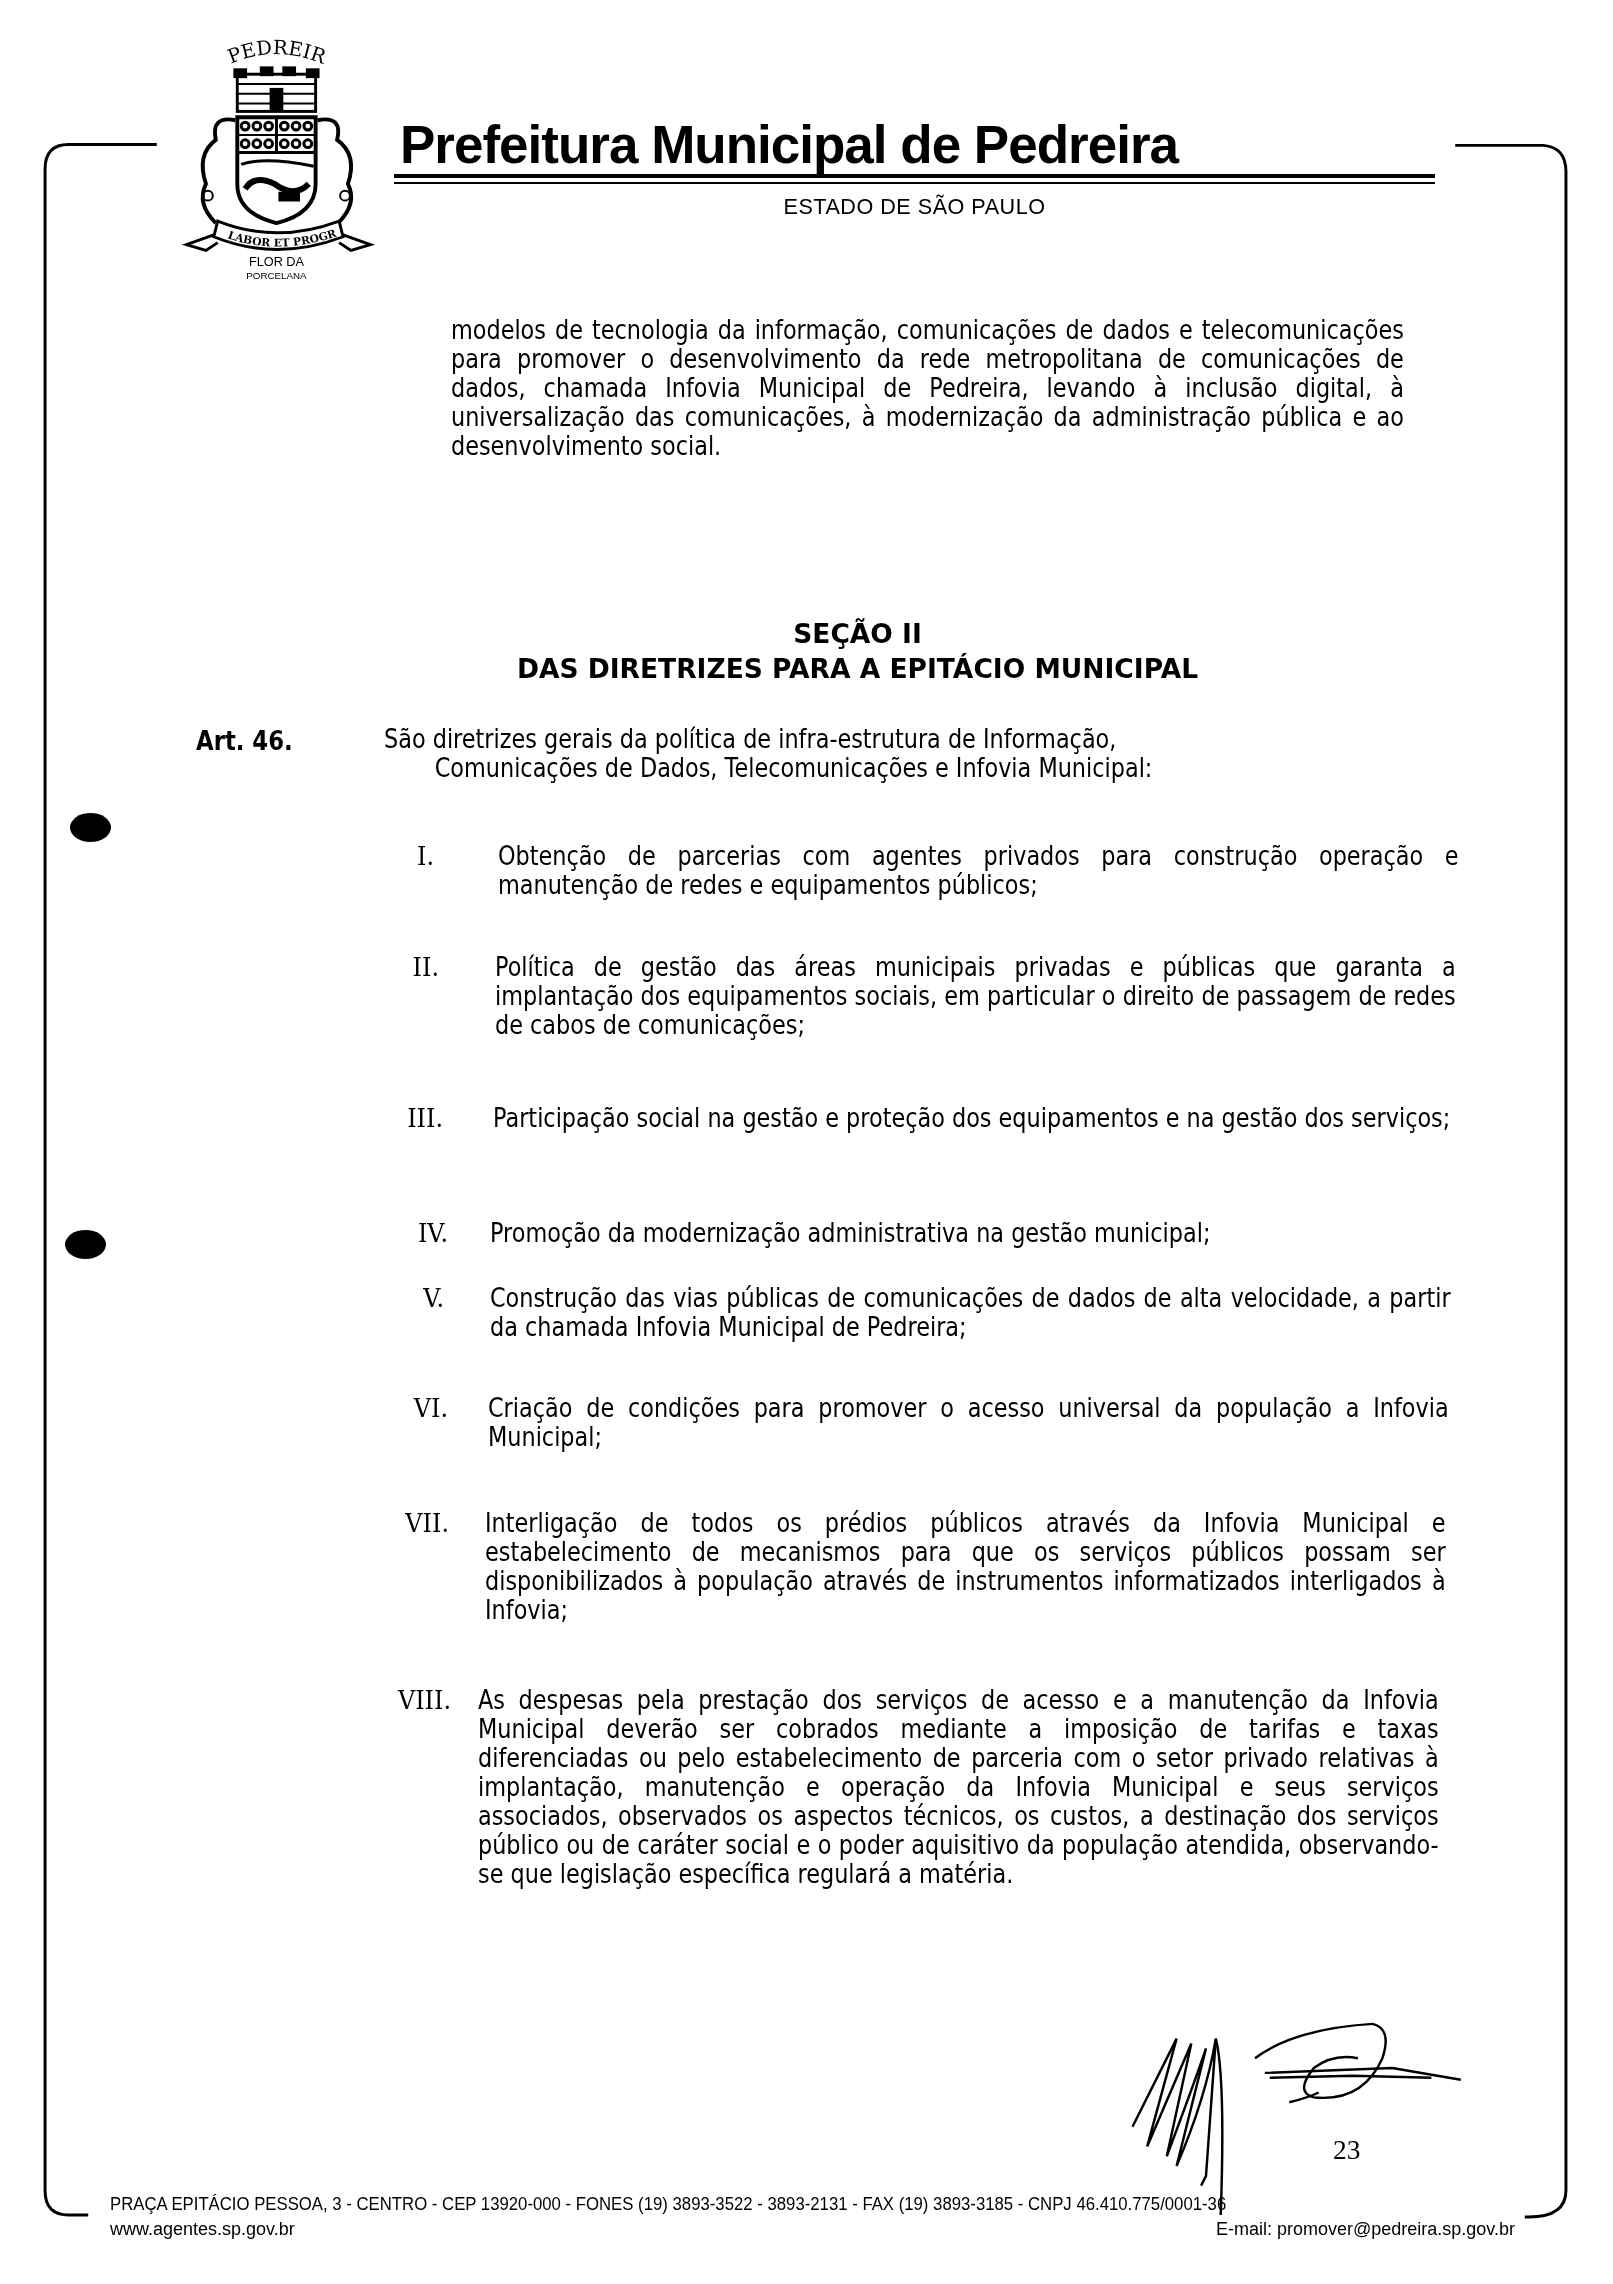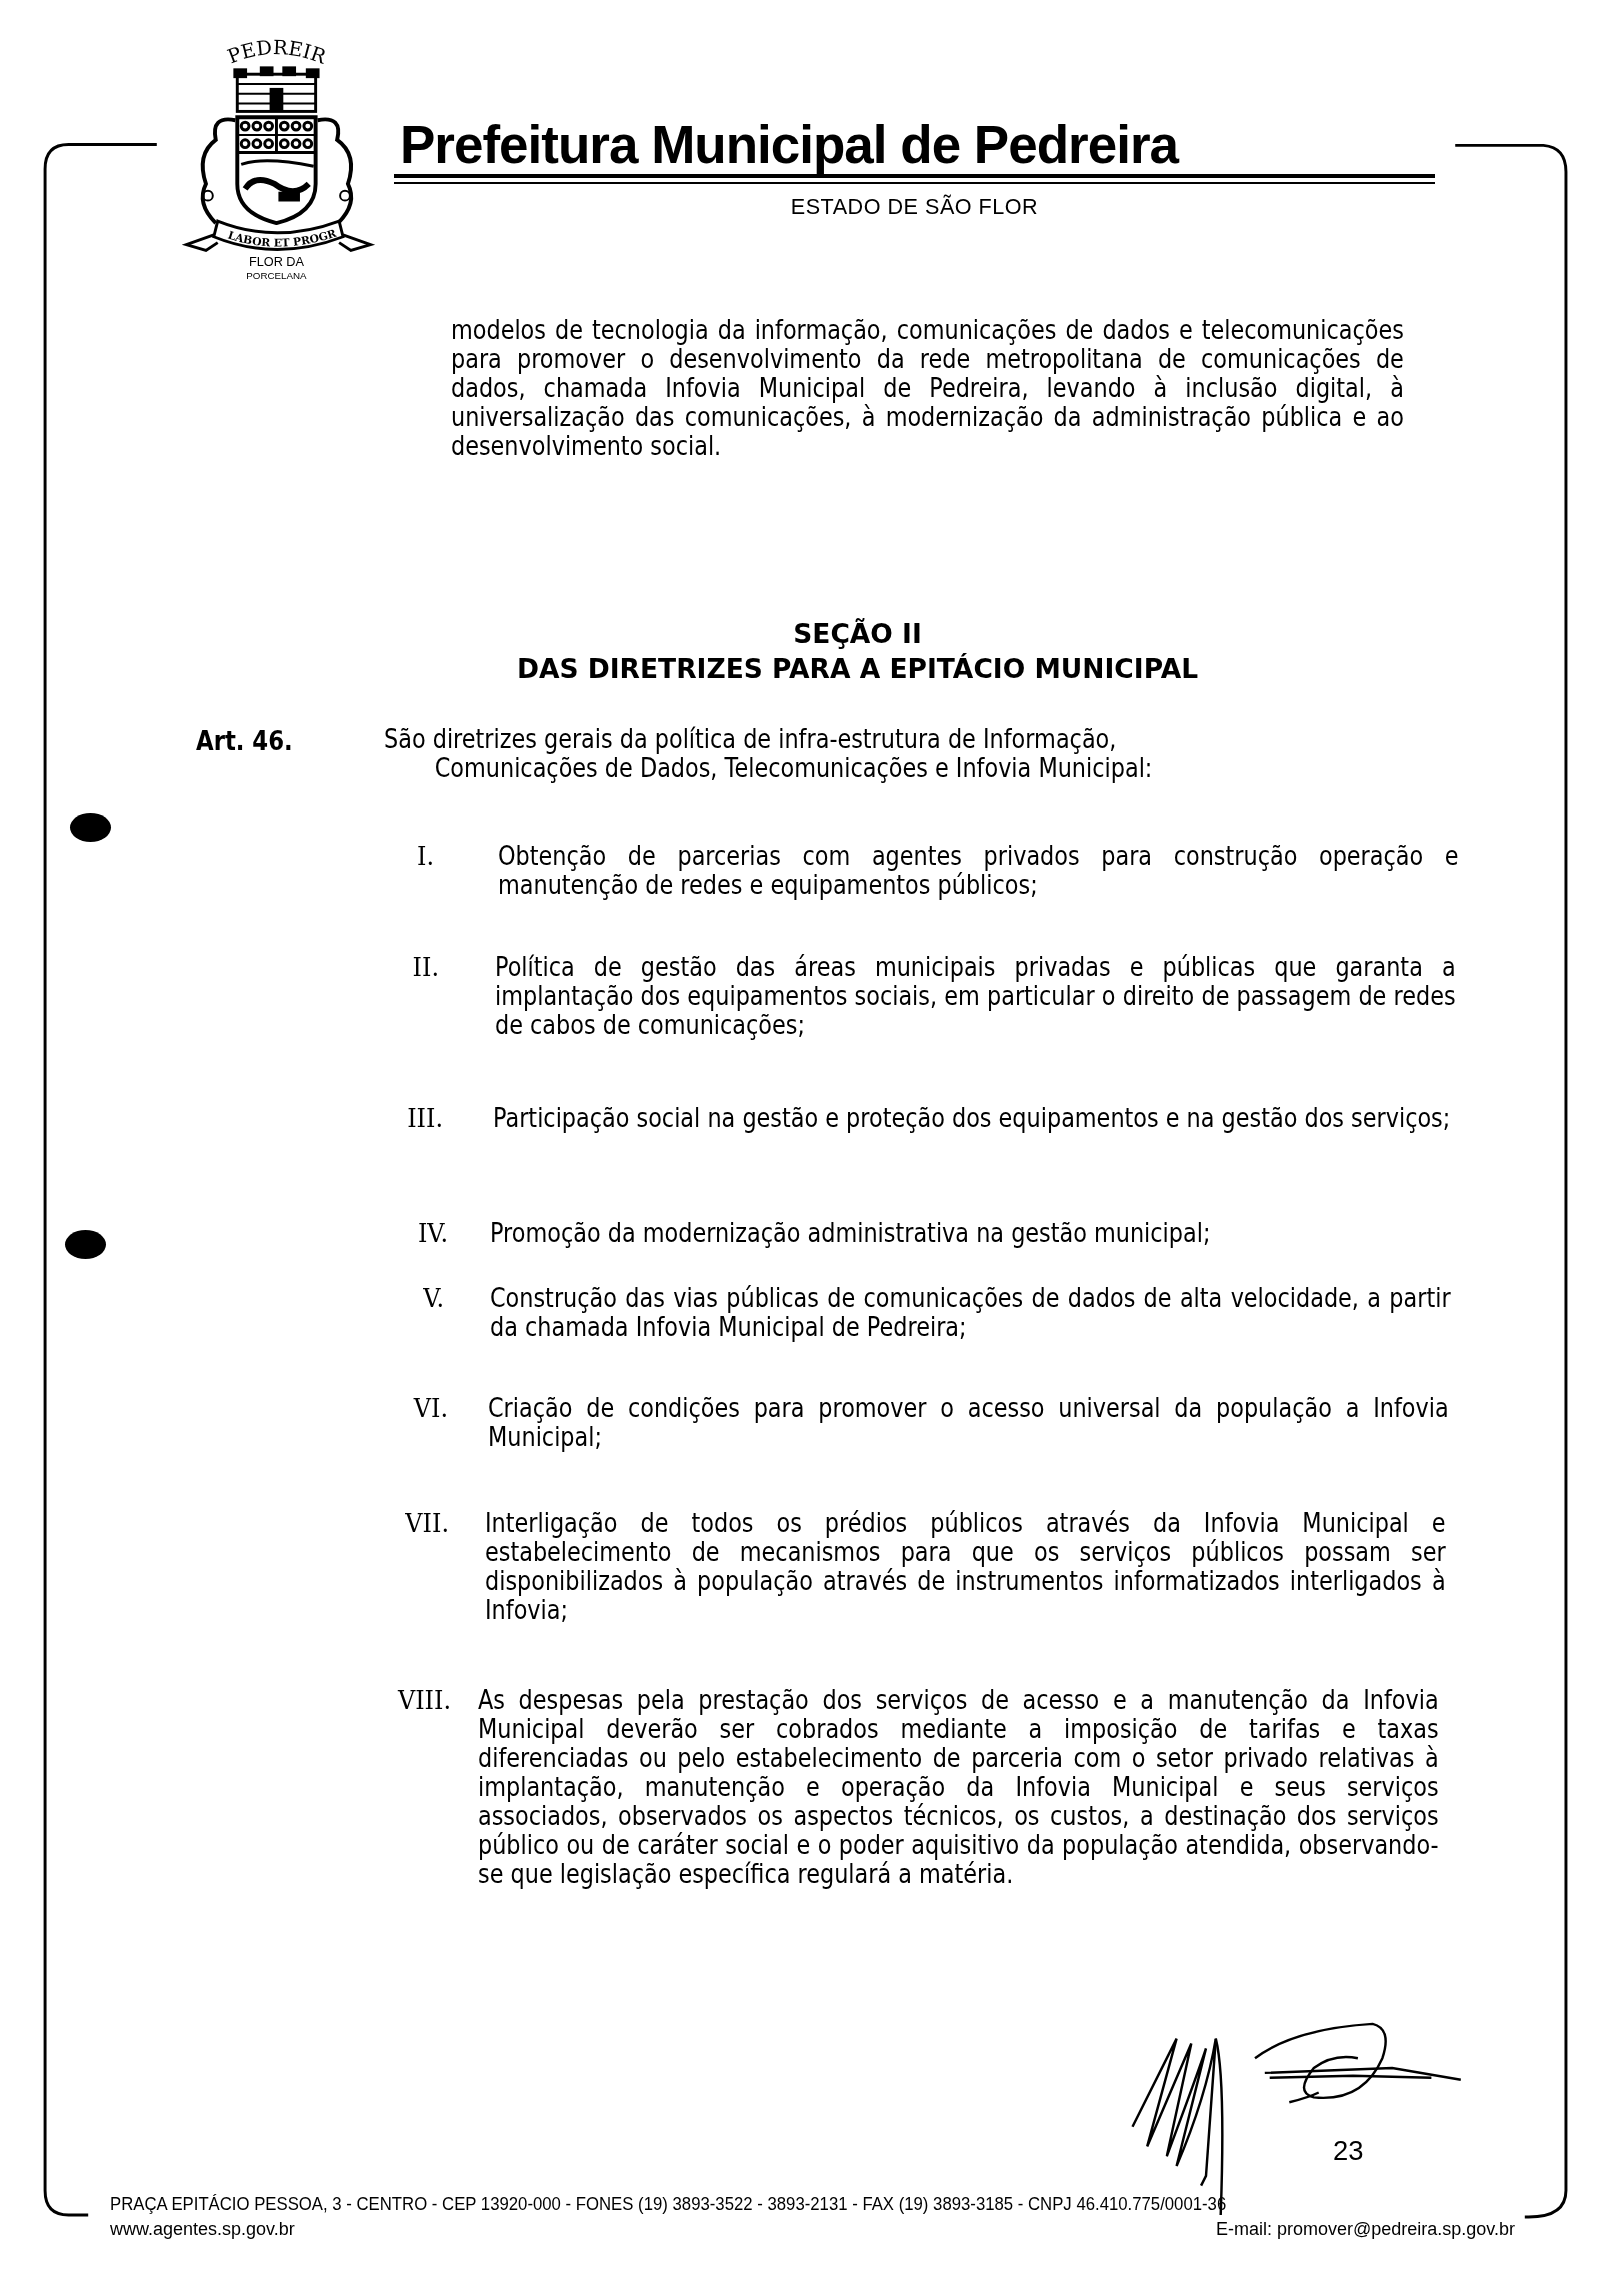--- a/index.html
+++ b/index.html
@@ -32,21 +32,21 @@
       font-size: 26.5px; transform: scaleX(0.86); transform-origin: left top; white-space: nowrap;
     }
     .art-text { left: 384px; top: 725px; width: 1206px; }
     .art-text .line2 { display: block; padding-left: 59px; }
     .item-num {
       font-family: "DejaVu Serif", serif; font-size: 26.5px; text-align: right; width: 69px;
       transform: scaleX(0.9); transform-origin: right top;
     }
     .item-text { width: 1117px; }
     .hole { width: 41px; height: 29px; border-radius: 50%; background: #000; }
-    .page-num { left: 1333px; top: 2135px; font-family: Liberation Sans, sans-serif; font-size: 27.4px; text-align: right; }
+    .page-num { left: 1333px; top: 2135px; font-family: Liberation Serif, serif; font-size: 27.4px; text-align: right; }
     .footer-addr {
       left: 110px; top: 2194px; font-family: "Liberation Sans", sans-serif; font-size: 18px;
       white-space: nowrap; transform: scaleX(0.93); transform-origin: left top;
     }
     .footer-web { left: 110px; top: 2219px; font-family: "Liberation Sans", sans-serif; font-size: 18px; }
     .footer-email {
       right: 98px; top: 2219px; font-family: "Liberation Sans", sans-serif; font-size: 18px;
       white-space: nowrap;
     }
     .signature { left: 1098px; top: 2019px; width: 412px; height: 196px; }
@@ -111,21 +111,21 @@
   <text font-family="DejaVu Serif, serif" font-size="11" font-weight="bold" fill="#000">
     <textPath href="#ribbonArc" startOffset="4" id="crestMottoPath">LABOR ET PROGRESSUS</textPath>
   </text>
   <text x="122" y="244" text-anchor="middle" font-family="Liberation Sans, sans-serif" font-size="13" fill="#000" id="crestSub1">FLOR DA</text>
   <text x="122" y="257" text-anchor="middle" font-family="Liberation Sans, sans-serif" font-size="10" fill="#000" id="crestSub2">PORCELANA</text>
 </svg>
 
 <div class="abs title">Prefeitura Municipal de Pedreira</div>
 <div class="abs title-rule1"></div>
 <div class="abs title-rule2"></div>
-<div class="abs state">ESTADO DE SÃO FLOR</div>
+<div class="abs state">ESTADO DE SÃO PAULO</div>
 
 <div class="abs body-text intro">modelos de tecnologia da informação, comunicações de dados e telecomunicações para promover o desenvolvimento da rede metropolitana de comunicações de dados, chamada Infovia Municipal de Pedreira, levando à inclusão digital, à universalização das comunicações, à modernização da administração pública e ao desenvolvimento social.</div>
 
 <div class="abs section-head" style="top:616px;">SEÇÃO II</div>
 <div class="abs section-head" style="top:651px;">DAS DIRETRIZES PARA A EPITÁCIO MUNICIPAL</div>
 
 <div class="abs art-label">Art. 46.</div>
 <div class="abs body-text art-text">
   <span>São diretrizes gerais da política de infra-estrutura de Informação,</span>
   <span class="line2">Comunicações de Dados, Telecomunicações e Infovia Municipal:</span>

